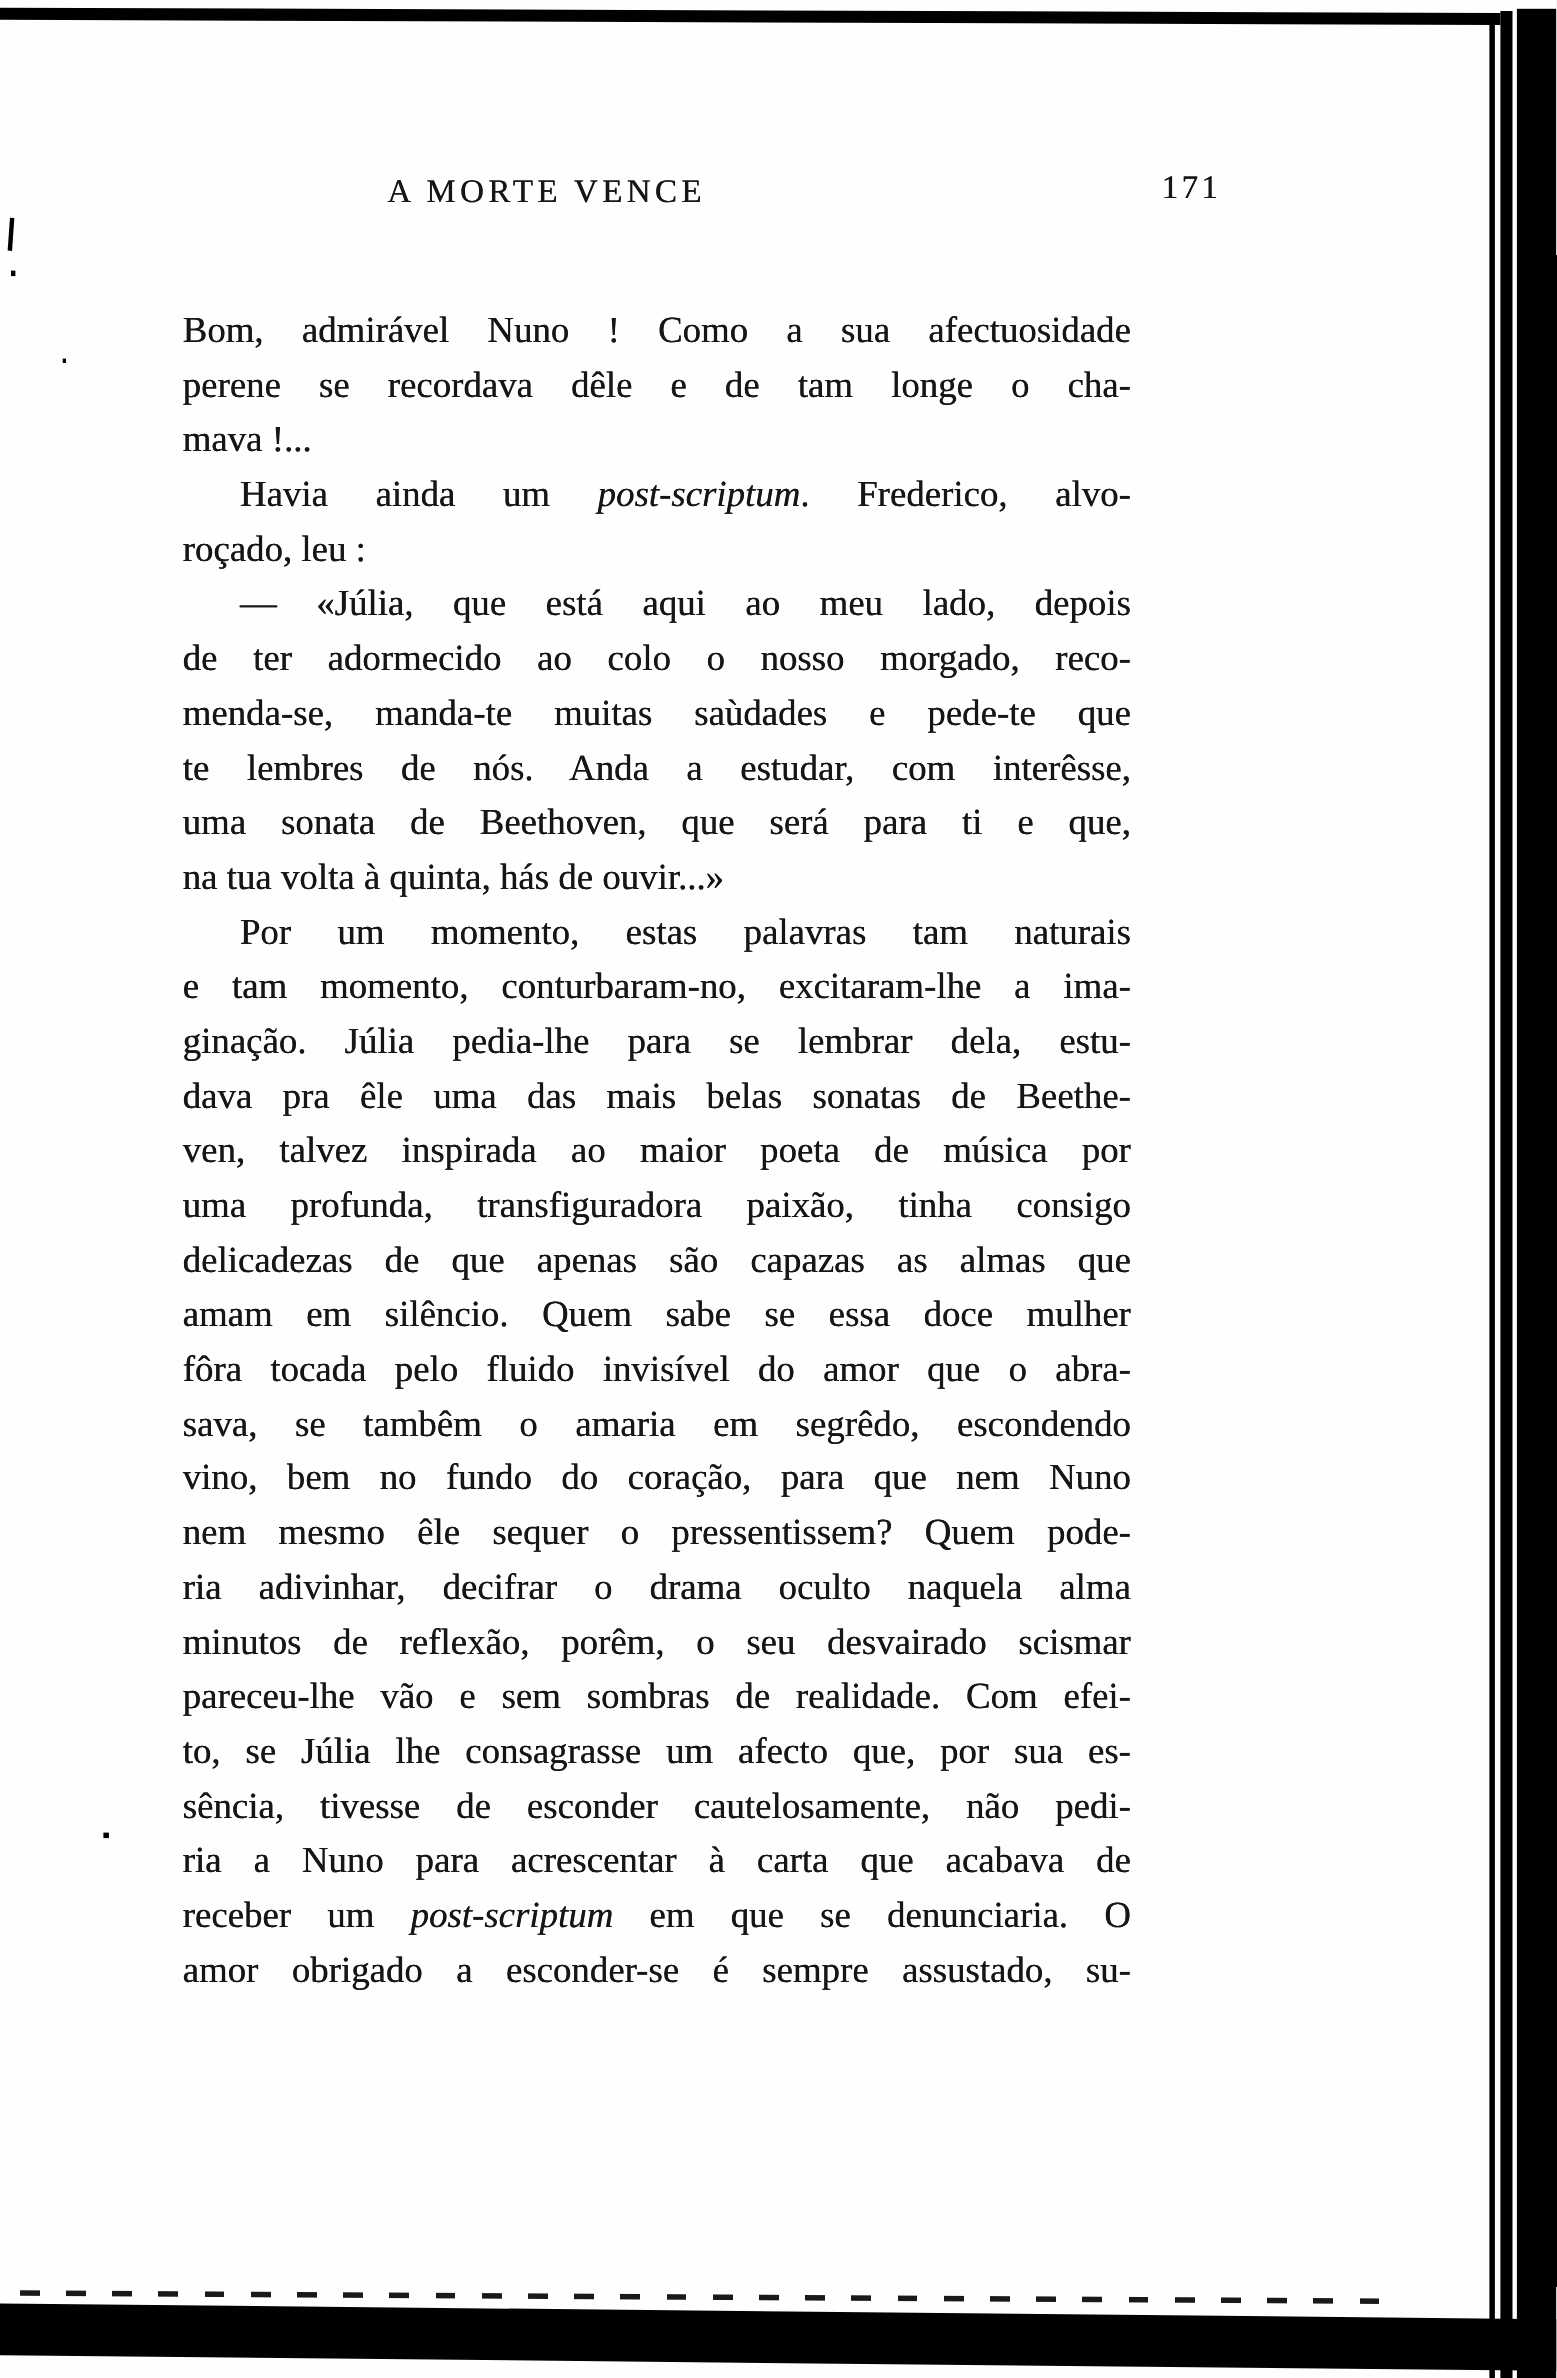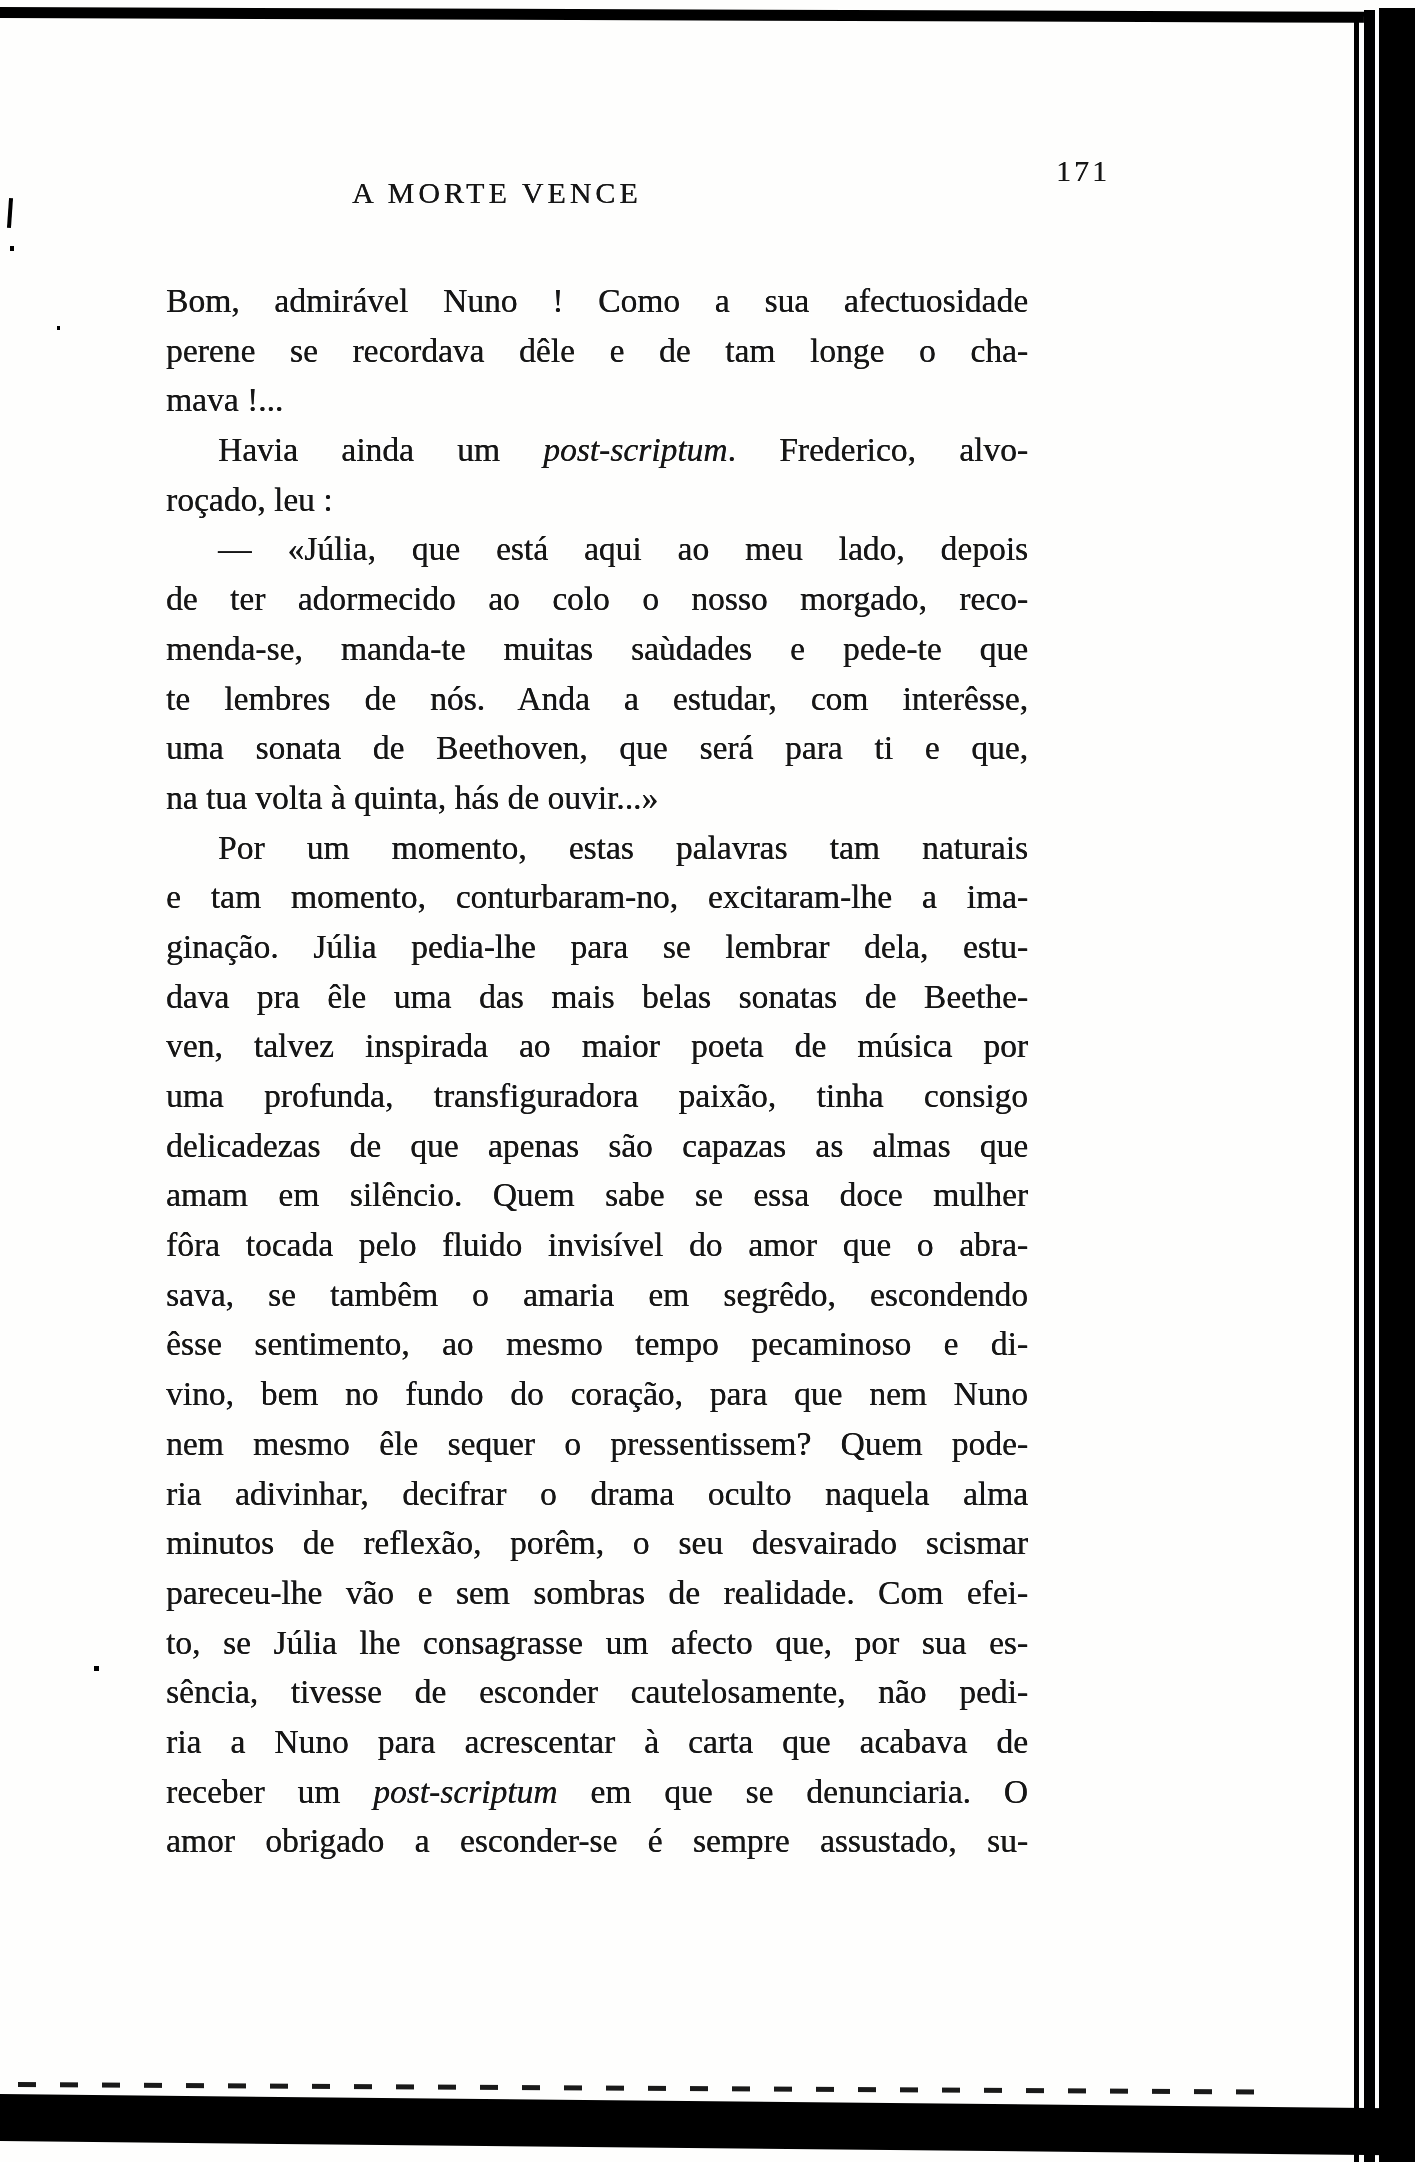--- a/index.html
+++ b/index.html
@@ -7,21 +7,21 @@
     position:relative;
     width:1415px; height:2162px;
     background:#fefefd;
     overflow:hidden;
     font-family:"Liberation Serif","DejaVu Serif",serif;
     color:#161616;
   }
 
   
   .running-header {
-    position:absolute; top:176px; left:352px;
+    position:absolute; top:158px; left:352px;
     font-size:30px; letter-spacing:4px;
     text-shadow:0.3px 0 0 currentColor;
   }
   .page-number {
     position:absolute; top:154px; left:1056px;
     font-size:30px; letter-spacing:3px;
     text-shadow:0.3px 0 0 currentColor;
   }
 
   
@@ -90,21 +90,20 @@
       <div class="line j ind"><span>Por um momento, estas palavras tam naturais</span></div>
       <div class="line j"><span>e tam momento, conturbaram-no, excitaram-lhe a ima-</span></div>
       <div class="line j"><span>ginação. Júlia pedia-lhe para se lembrar dela, estu-</span></div>
       <div class="line j"><span>dava pra êle uma das mais belas sonatas de Beethe-</span></div>
       <div class="line j"><span>ven, talvez inspirada ao maior poeta de música por</span></div>
       <div class="line j"><span>uma profunda, transfiguradora paixão, tinha consigo</span></div>
       <div class="line j"><span>delicadezas de que apenas são capazas as almas que</span></div>
       <div class="line j"><span>amam em silêncio. Quem sabe se essa doce mulher</span></div>
       <div class="line j"><span>fôra tocada pelo fluido invisível do amor que o abra-</span></div>
       <div class="line j"><span>sava, se tambêm o amaria em segrêdo, escondendo</span></div>
-      <div class="line j"><span>êsse sentimento, ao mesmo tempo pecaminoso e di-</span></div>
       <div class="line j"><span>vino, bem no fundo do coração, para que nem Nuno</span></div>
       <div class="line j"><span>nem mesmo êle sequer o pressentissem? Quem pode-</span></div>
       <div class="line j"><span>ria adivinhar, decifrar o drama oculto naquela alma</span></div>
       <div class="line j"><span>minutos de reflexão, porêm, o seu desvairado scismar</span></div>
       <div class="line j"><span>pareceu-lhe vão e sem sombras de realidade. Com efei-</span></div>
       <div class="line j"><span>to, se Júlia lhe consagrasse um afecto que, por sua es-</span></div>
       <div class="line j"><span>sência, tivesse de esconder cautelosamente, não pedi-</span></div>
       <div class="line j"><span>ria a Nuno para acrescentar à carta que acabava de</span></div>
       <div class="line j"><span>receber um </span><em>post-scriptum</em><span> em que se denunciaria. O</span></div>
       <div class="line j"><span>amor obrigado a esconder-se é sempre assustado, su-</span></div>

